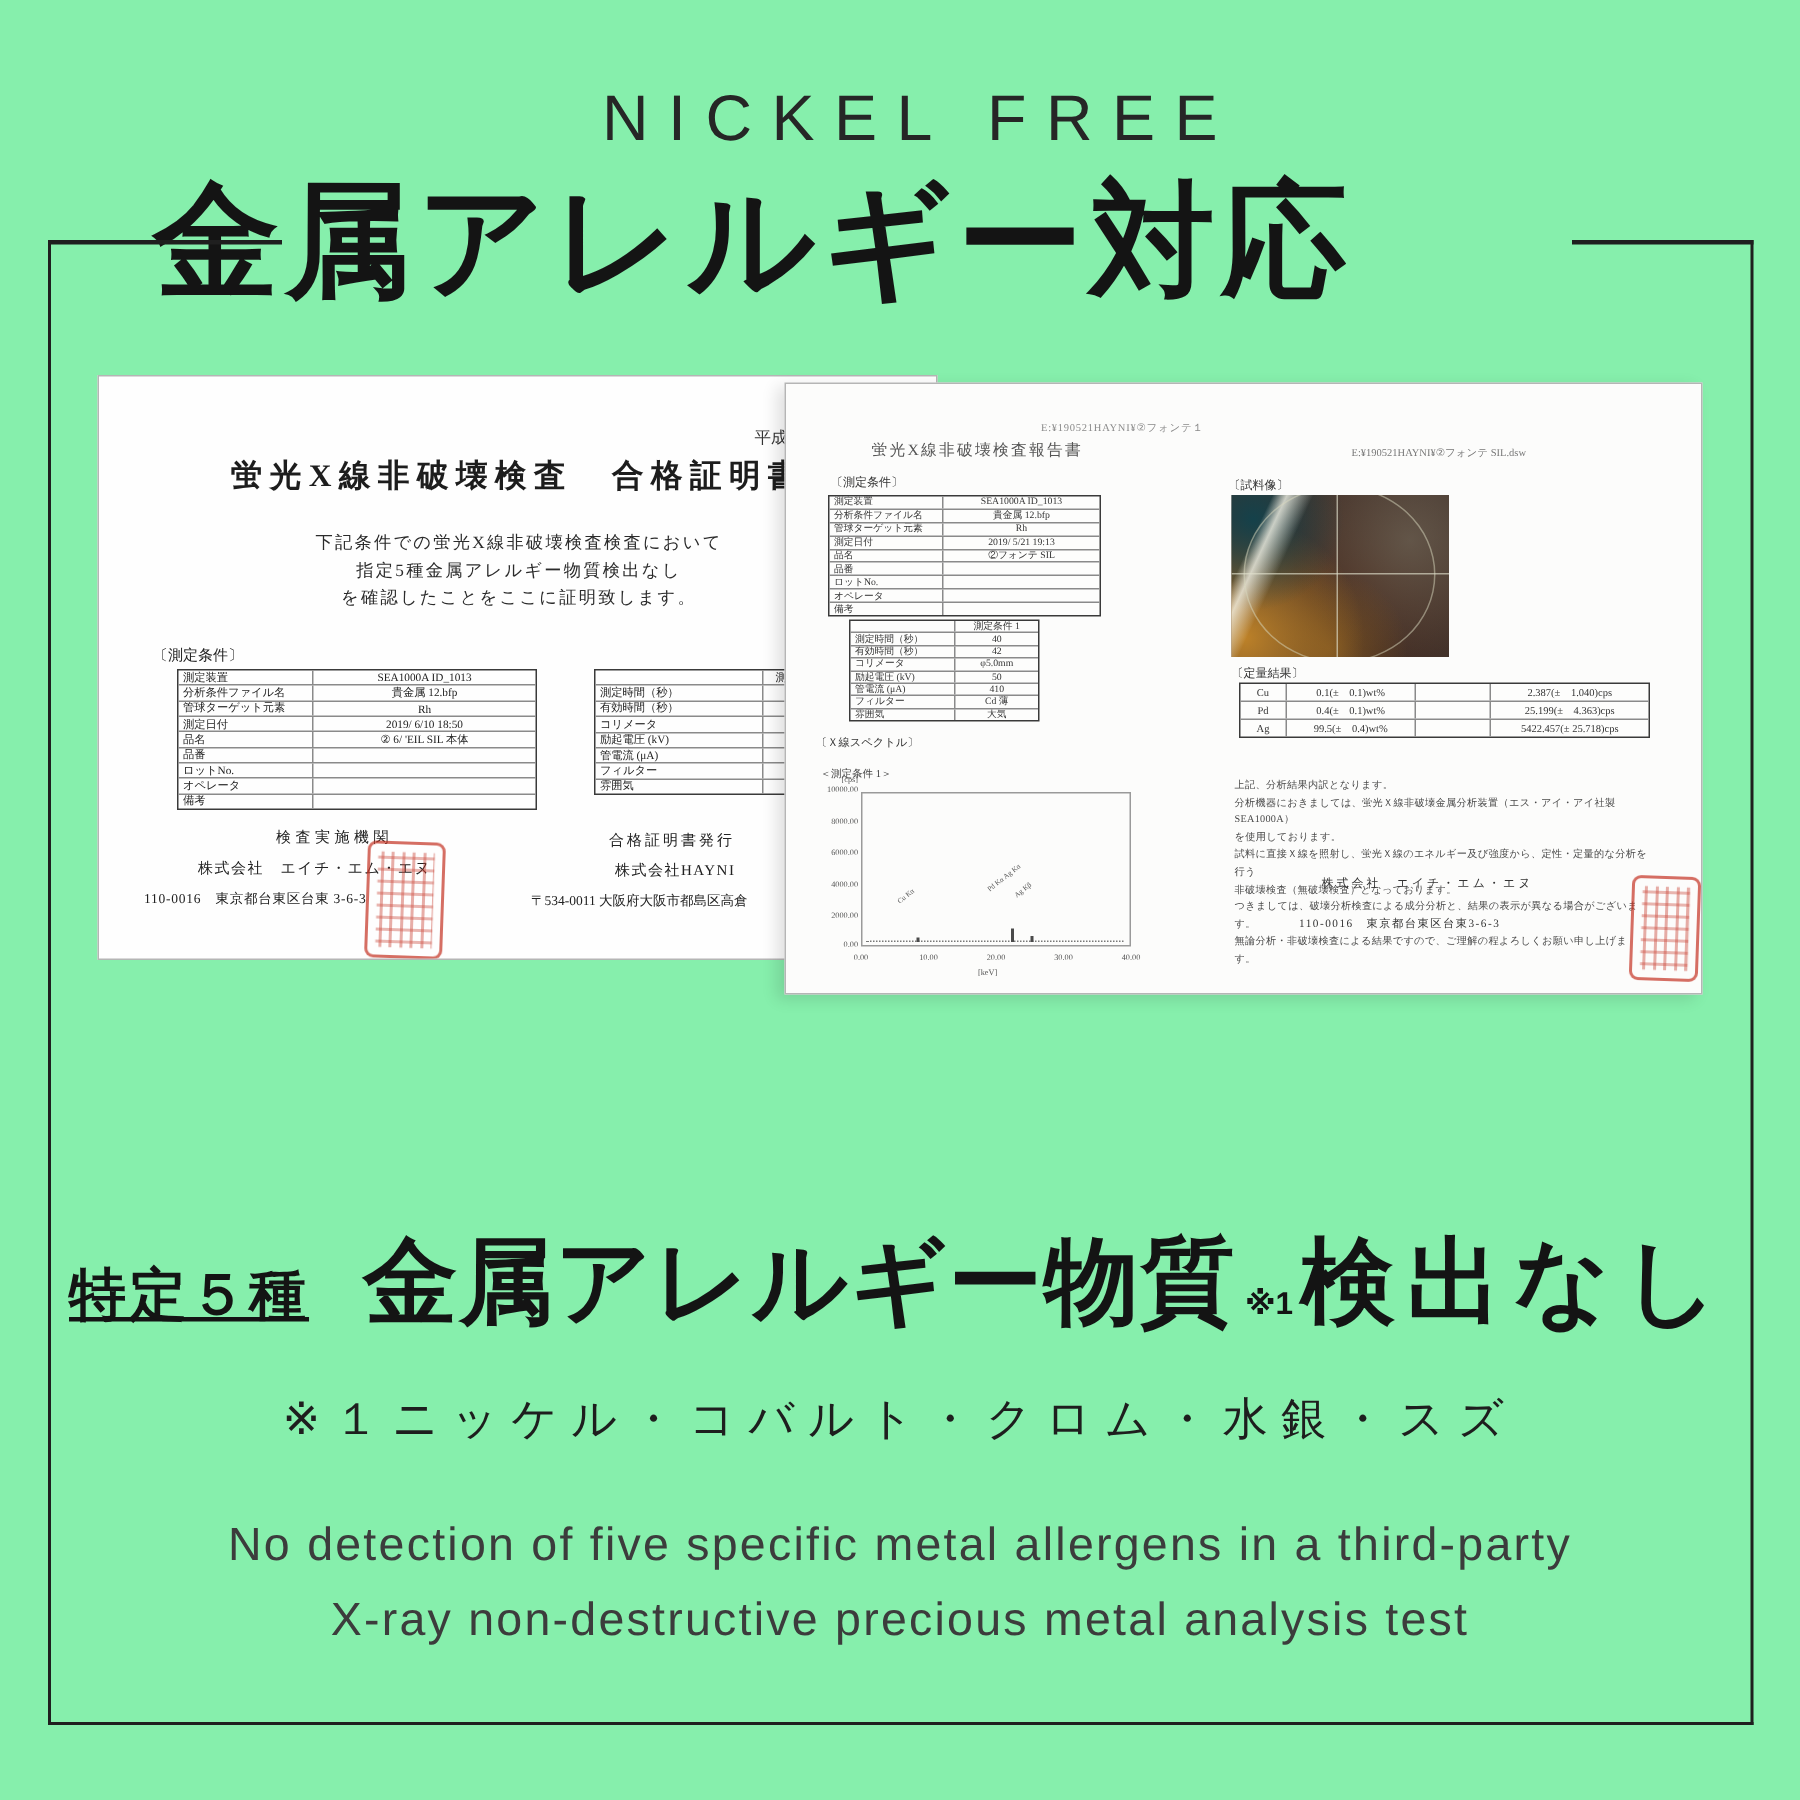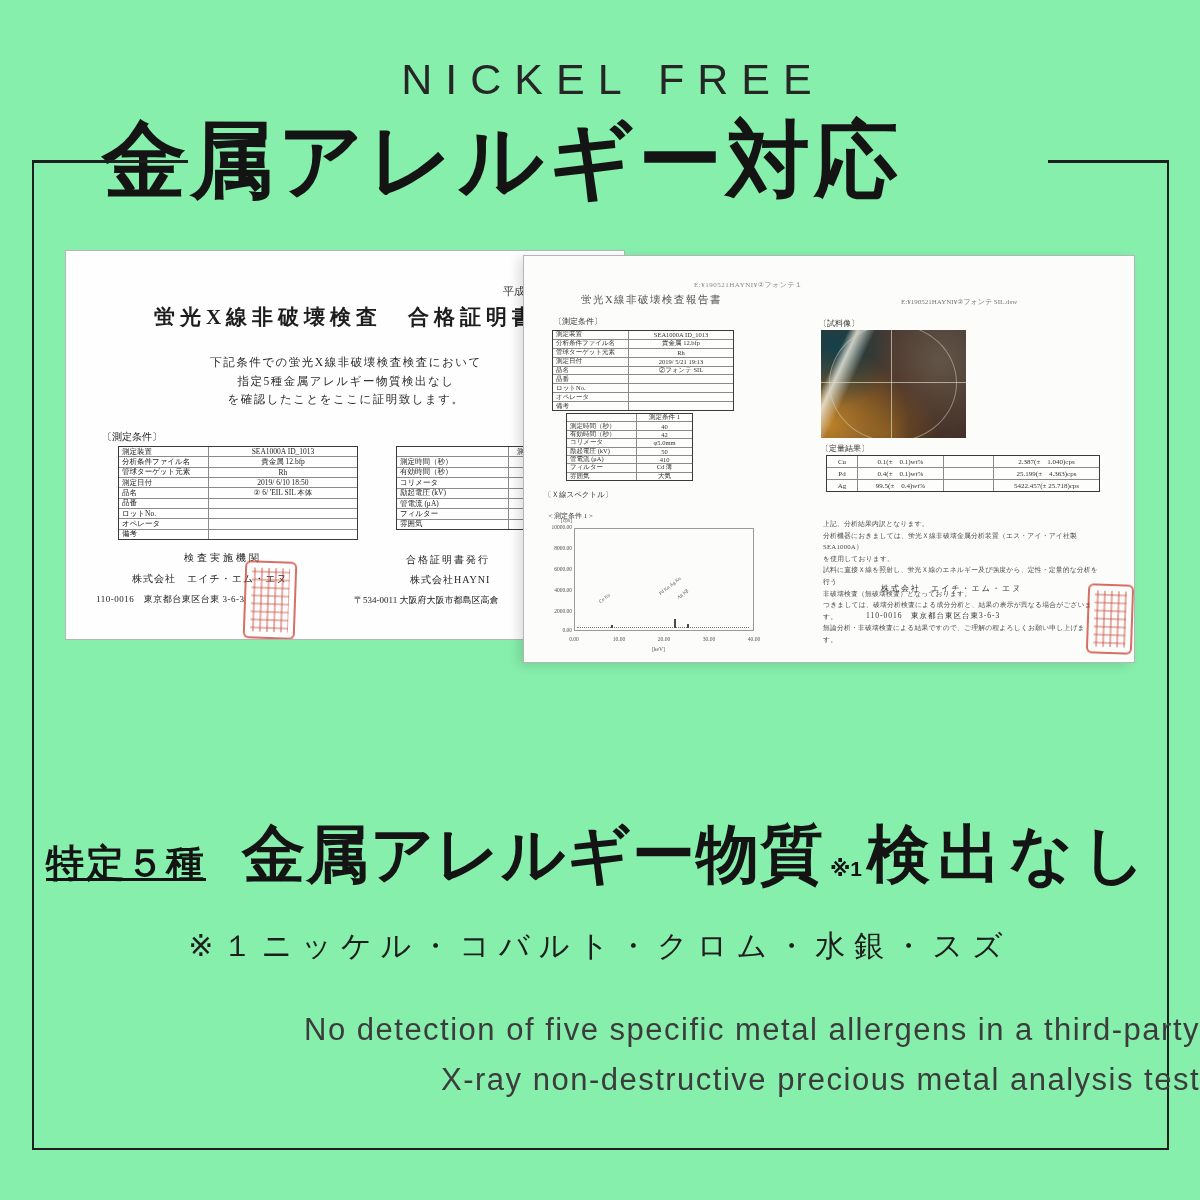--- a/index.html
+++ b/index.html
@@ -106,21 +106,21 @@
   
   .lead{left:0;top:742px;width:1200px;text-align:center;font-size:34px;font-weight:500;
         letter-spacing:4px;color:#222;white-space:nowrap;}
   .claim{left:0;top:812px;width:1200px;text-align:center;white-space:nowrap;color:#141414;}
   .claim-prefix{font-size:38px;font-weight:700;letter-spacing:2px;margin-right:36px;text-decoration:underline;}
   .claim-main{font-size:63px;font-weight:800;letter-spacing:1px;}
   .claim-ref{font-size:21px;font-weight:600;margin:0 5px 0 6px;}
   .claim-suffix{font-size:63px;font-weight:800;letter-spacing:8px;text-align:center;}
   .note{left:0;top:926px;width:1200px;text-align:center;font-size:30px;font-weight:500;
         letter-spacing:9px;color:#1e1e1e;white-space:nowrap;}
-  .en{left:0;width:1200px;text-align:right;font-size:31px;font-weight:400;letter-spacing:1.5px;
+  .en{left:0;width:1200px;text-align:center;font-size:31px;font-weight:400;letter-spacing:1.5px;
       color:#3c3c3c;white-space:nowrap;}
   .en1{top:1012px;} .en2{top:1062px;}
 </style>
 </head>
 <body>
 
 <div class="page">
 
   <div class="abs kicker">NICKEL FREE</div>
   <h1 class="abs main-title">金属アレルギー対応</h1>

